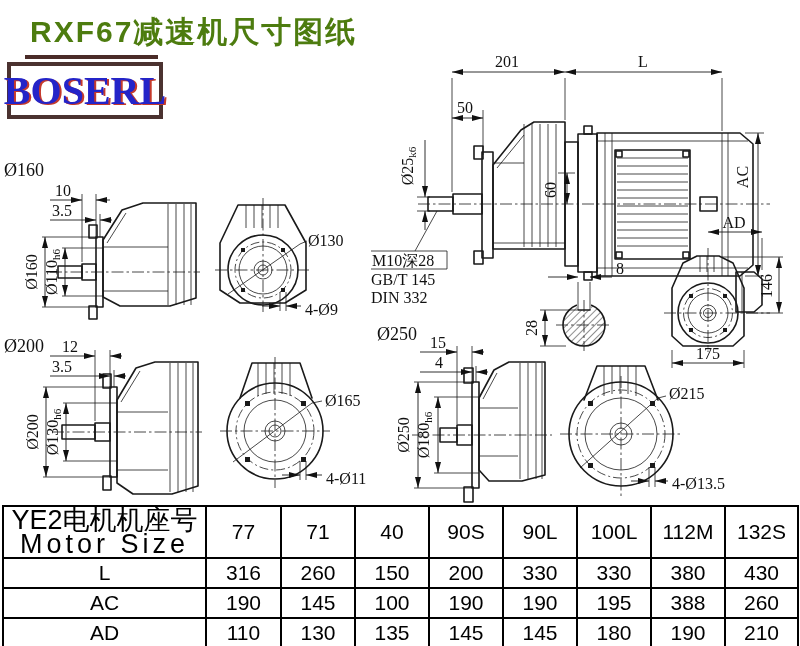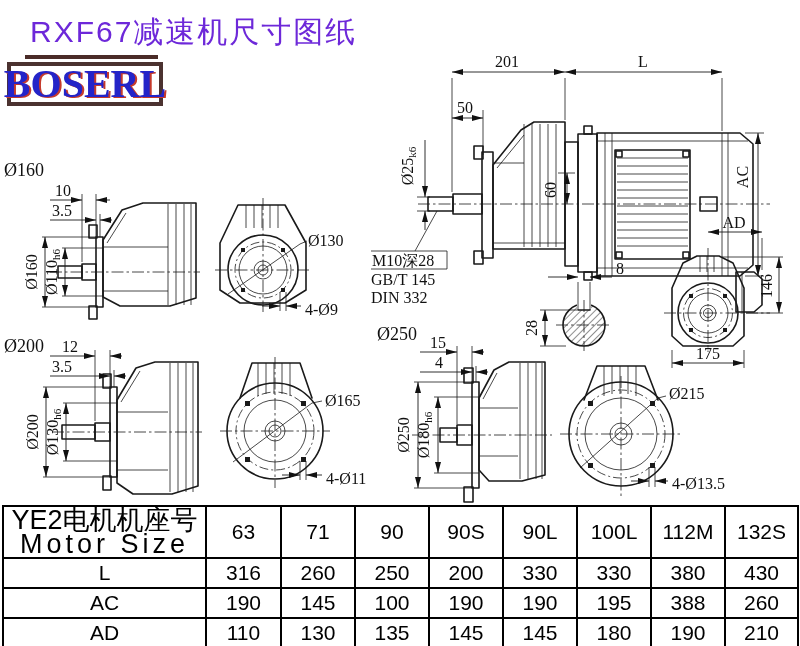--- a/index.html
+++ b/index.html
@@ -3,25 +3,25 @@
 <meta charset="utf-8">
 <style>
   :root{
     --title-underline:#4a2b28; --logo-border:#4b3230; --logo-text:#2424c8;
     --logo-accent:#c53a2c; --line:#1a1a1a;
   }
   html,body{margin:0;padding:0;background:#fff;}
   body{width:800px;height:646px;position:relative;overflow:hidden;
        font-family:"Liberation Sans",sans-serif;color:#111;}
   .stage{position:absolute;inset:0;}
-  .page-title{position:absolute;left:30px;top:12px;font-size:30px;font-weight:normal;
-    letter-spacing:2px;color:#6d28d9;white-space:nowrap;text-align:right;}
+  .page-title{position:absolute;left:30px;top:12px;font-size:30px;font-weight:bold;
+    letter-spacing:2px;color:#4d7c0f;white-space:nowrap;text-align:right;}
   .title-underline{position:absolute;left:25px;top:55px;width:133px;height:4px;
     background:var(--title-underline);}
-  .logo-box{position:absolute;left:7px;top:62px;width:156px;height:44px;box-sizing:border-box;
+  .logo-box{position:absolute;left:7px;top:62px;width:156px;height:57px;box-sizing:border-box;
     border:4px solid var(--logo-border);background:#fff;display:flex;align-items:center;justify-content:center;}
   .logo-text{font-family:"Liberation Serif",serif;font-weight:bold;font-size:40px;line-height:1;
     color:var(--logo-text);text-shadow:2px 1px 0 var(--logo-accent);}
   svg{position:absolute;left:0;top:0;}
   .ol{stroke:var(--line);stroke-width:1.6;fill:none;stroke-linejoin:round;stroke-linecap:round;}
   .tl{stroke:var(--line);stroke-width:0.8;fill:none;}
   .dl{stroke:var(--line);stroke-width:0.9;fill:none;}
   .cl{stroke:var(--line);stroke-width:0.8;fill:none;stroke-dasharray:12 3 2.5 3;}
   .dc{stroke:var(--line);stroke-width:0.8;fill:none;stroke-dasharray:9 3 2 3;}
   .bs{fill:var(--line);stroke:none;}
@@ -403,34 +403,34 @@
         <col style="width:74px">
         <col style="width:74px">
         <col style="width:73px">
     </colgroup>
     <tbody>
       <tr class="rh">
         <td class="hcell">
           <div>YE2电机机座号</div>
           <div class="en">Motor Size</div>
         </td>
-        <td>63</td>
+        <td>77</td>
         <td>71</td>
-        <td>90</td>
+        <td>40</td>
         <td>90S</td>
         <td>90L</td>
         <td>100L</td>
         <td>112M</td>
         <td>132S</td>
       </tr>
       <tr class="rv">
         <td>L</td>
         <td>316</td>
         <td>260</td>
-        <td>250</td>
+        <td>150</td>
         <td>200</td>
         <td>330</td>
         <td>330</td>
         <td>380</td>
         <td>430</td>
       </tr>
       <tr class="rv">
         <td>AC</td>
         <td>190</td>
         <td>145</td>

